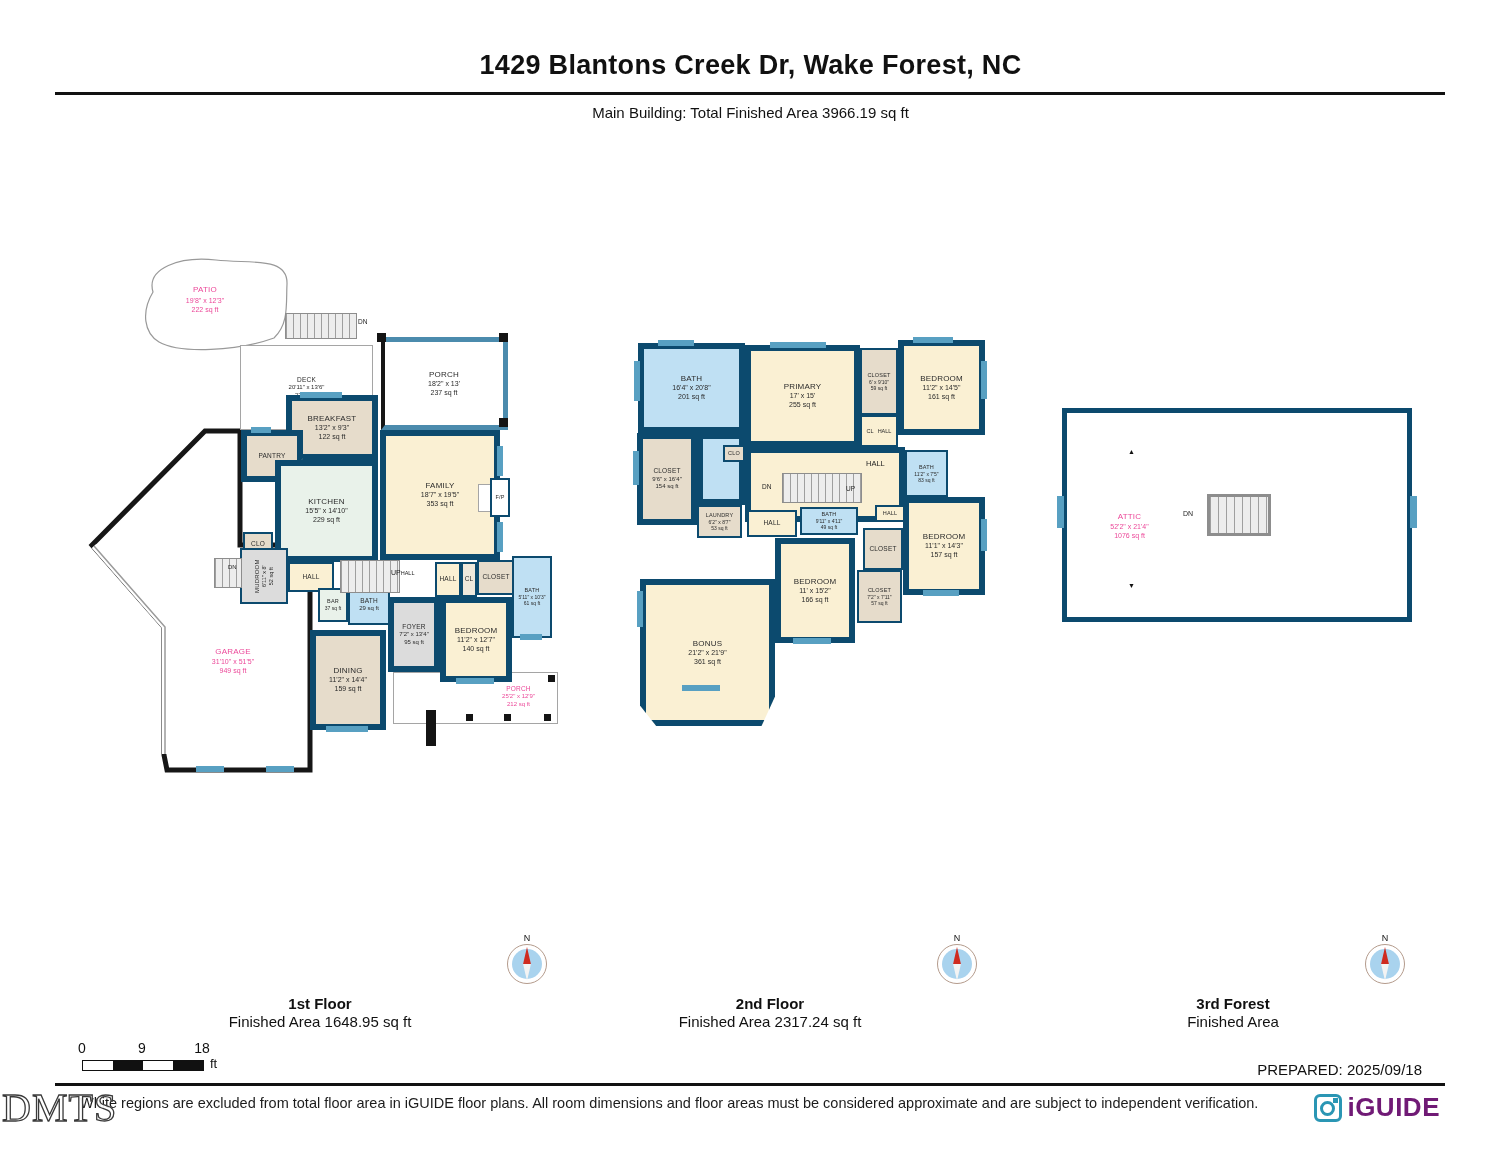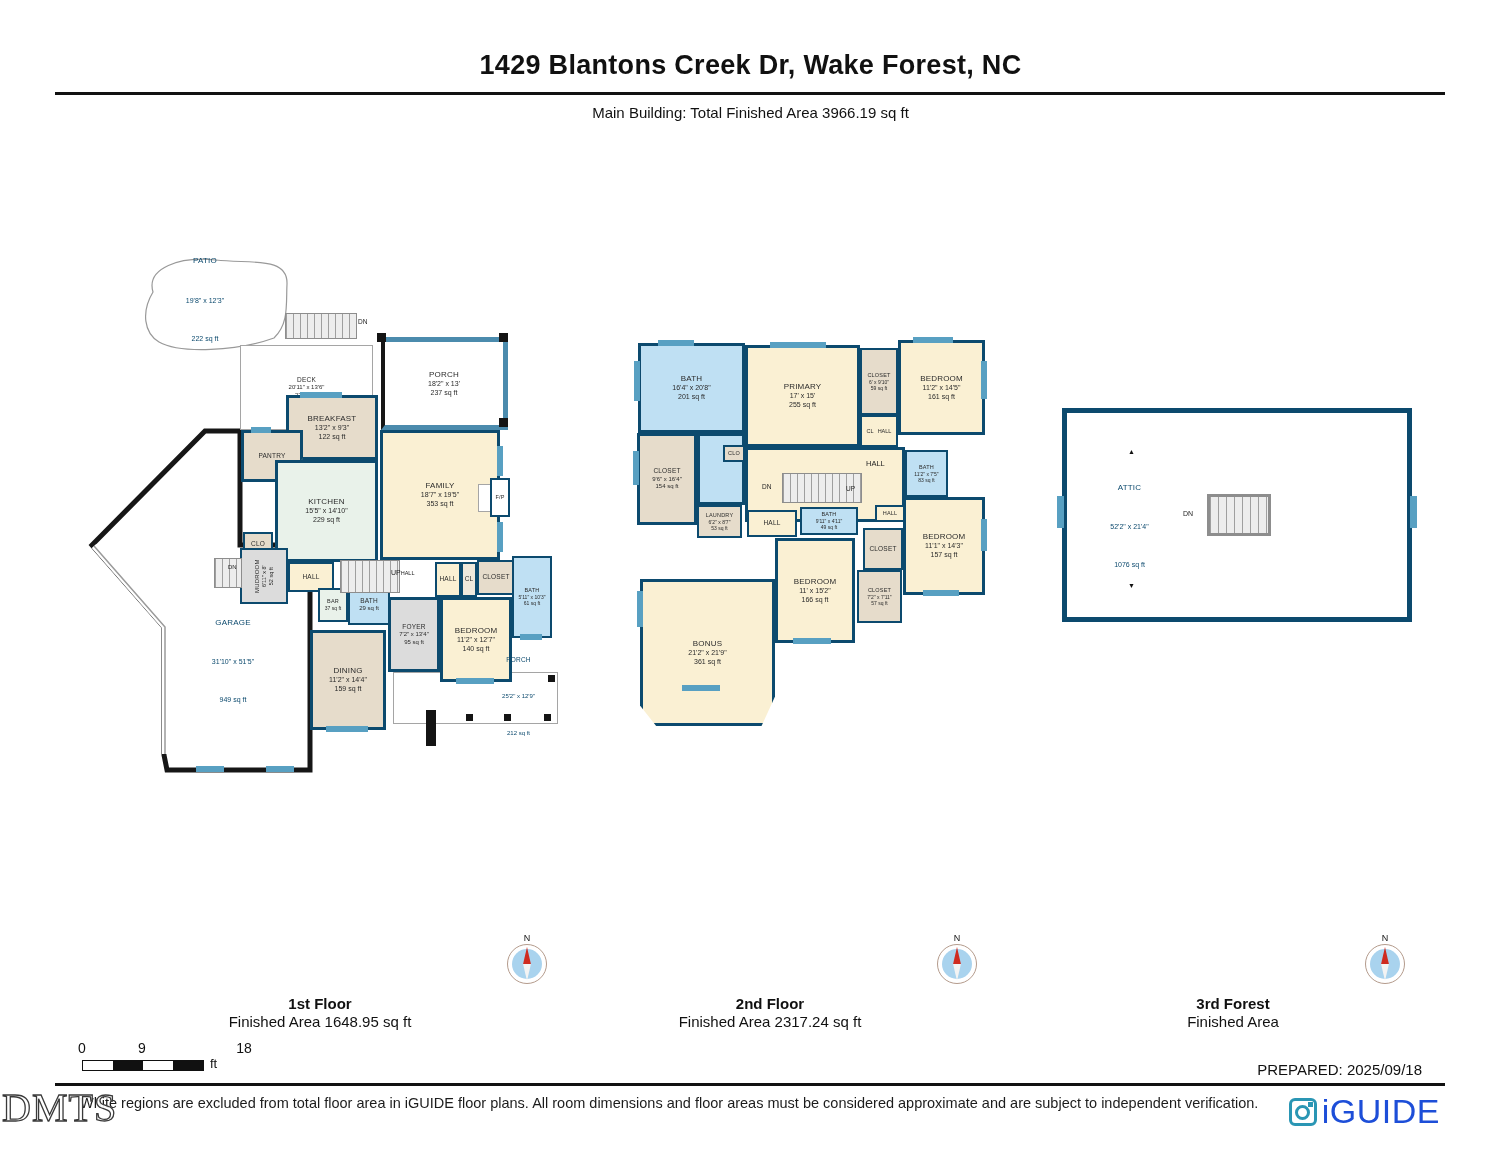--- a/index.html
+++ b/index.html
@@ -8,40 +8,40 @@
   
   .title{position:absolute;left:0;top:50px;width:100%;text-align:center;
          font-size:27px;font-weight:bold;letter-spacing:0.3px;}
   .rule{position:absolute;left:55px;width:1390px;height:3px;background:#111;}
   .subtitle{position:absolute;left:0;top:104px;width:100%;text-align:center;font-size:15px;}
   
   .floor{position:absolute;}
   .floor svg{position:absolute;left:0;top:0;z-index:1;}
   
   .room{position:absolute;display:flex;flex-direction:column;justify-content:center;
-        align-items:center;text-align:center;border:3px solid #0c4a6e;box-sizing:border-box;
+        align-items:center;text-align:center;border:6px solid #0c4a6e;box-sizing:border-box;
         color:#2b2b2b;z-index:2;line-height:1.25;}
   .b2{border-width:2px;}
   .thin{border:1px solid #a5a5a5;}
   .rn{font-size:8px;letter-spacing:0.2px;}
   .rd{font-size:7px;}
   .sm .rn{font-size:6.5px;} .sm .rd{font-size:6px;}
   .xs .rn{font-size:5.5px;} .xs .rd{font-size:5px;}
   .cream{background:#faf0d3;} .tan{background:#e6dccb;} .mint{background:#e9f2ea;}
   .blue{background:#bfe0f3;} .gray{background:#dcdcdc;} .white{background:#fff;}
   .ltan{background:#efe9dc;}
   .porchwall{border:5px solid #4b8bad;border-left:4px solid #161616;}
   .win{position:absolute;background:#58a0c2;z-index:6;}
   .post{position:absolute;background:#141414;z-index:7;}
   .stairs{position:absolute;background:#ededed;border:1px solid #8d8d8d;box-sizing:border-box;
           background-image:repeating-linear-gradient(90deg,#9f9f9f 0 1px,transparent 1px 7px);z-index:3;}
   .stairs3{border:3px solid #8d8d8d;background-image:repeating-linear-gradient(90deg,#9f9f9f 0 1px,transparent 1px 8px);}
   .slabel{position:absolute;font-size:6.5px;color:#222;z-index:8;white-space:nowrap;}
   .plabel{position:absolute;display:flex;flex-direction:column;justify-content:center;align-items:center;
-          text-align:center;color:#0c4a6e;z-index:4;line-height:1.3;gap:29px;}
+          text-align:center;color:#ec4899;z-index:4;line-height:1.3;}
   .vert > div{transform:rotate(-90deg);display:flex;flex-direction:column;align-items:center;line-height:1.2;}
   .vert .rn{font-size:6px;} .vert .rd{font-size:5.5px;}
   .arrow{position:absolute;font-size:7px;color:#111;z-index:5;}
   
   .caption{position:absolute;width:300px;text-align:center;line-height:1.2;}
   .caption .fl{font-weight:bold;font-size:15px;}
   .caption .fa{font-size:15px;}
   .compass{position:absolute;width:44px;text-align:center;z-index:4;}
   .compass .n{font-size:9px;color:#111;margin-bottom:1px;}
   .dial{position:relative;width:38px;height:38px;margin:0 auto;border:1px solid #b49b8c;
@@ -59,21 +59,21 @@
   .sft{position:absolute;left:210px;top:1056px;font-size:13px;}
   .prepared{position:absolute;right:79px;top:1061px;font-size:15px;}
   .footnote{position:absolute;left:80px;top:1095px;font-size:14.5px;color:#1c1c1c;}
   .watermark{position:absolute;left:2px;top:1084px;font-family:"Liberation Serif",serif;
              font-size:40px;letter-spacing:1px;color:rgba(255,255,255,0.92);
              -webkit-text-stroke:1.3px #3a3a3a;z-index:10;}
   .brand{position:absolute;right:61px;top:1092px;display:flex;align-items:center;gap:5px;z-index:10;}
   .brand .bicon{position:relative;width:22px;height:22px;border:3.5px solid #2a96b4;border-radius:6px;}
   .brand .bicon .c{position:absolute;left:3px;top:4px;width:9px;height:9px;border:3.5px solid #2a96b4;border-radius:50%;}
   .brand .bicon .nq{position:absolute;right:1px;top:1px;width:5px;height:5px;background:#2a96b4;}
-  .brand .btxt{font-size:34px;font-weight:normal;color:#1d4ed8;letter-spacing:0.5px;}
+  .brand .btxt{font-size:26px;font-weight:bold;color:#701a75;letter-spacing:0.5px;}
 </style>
 </head>
 <body>
 
 <div class="title">1429 Blantons Creek Dr, Wake Forest, NC</div>
 <div class="rule" style="top:92px;"></div>
 <div class="subtitle">Main Building: Total Finished Area 3966.19 sq ft</div>
 
 <div class="floor" style="left:88px;top:250px;width:480px;height:540px;">
   <svg width="480" height="540" viewBox="0 0 480 540">
@@ -375,21 +375,21 @@
   <div class="fl">2nd Floor</div>
   <div class="fa">Finished Area 2317.24 sq ft</div>
 </div>
 <div class="caption" style="left:1083px;top:995px;">
   <div class="fl">3rd Forest</div>
   <div class="fa">Finished Area</div>
 </div>
 
 <div class="tick" style="left:74px;top:1040px;width:16px;">0</div>
 <div class="tick" style="left:134px;top:1040px;width:16px;">9</div>
-<div class="tick" style="left:192px;top:1040px;width:20px;margin-left:42px;">18</div>
+<div class="tick" style="left:192px;top:1040px;width:20px;">18</div>
 <div class="sbar">
   <div style="background:#fff;"></div>
   <div style="background:#111;"></div>
   <div style="background:#fff;"></div>
   <div style="background:#111;"></div>
 </div>
 <div class="sft">ft</div>
 
 <div class="prepared">PREPARED: 2025/09/18</div>
 <div class="rule" style="top:1083px;"></div>

